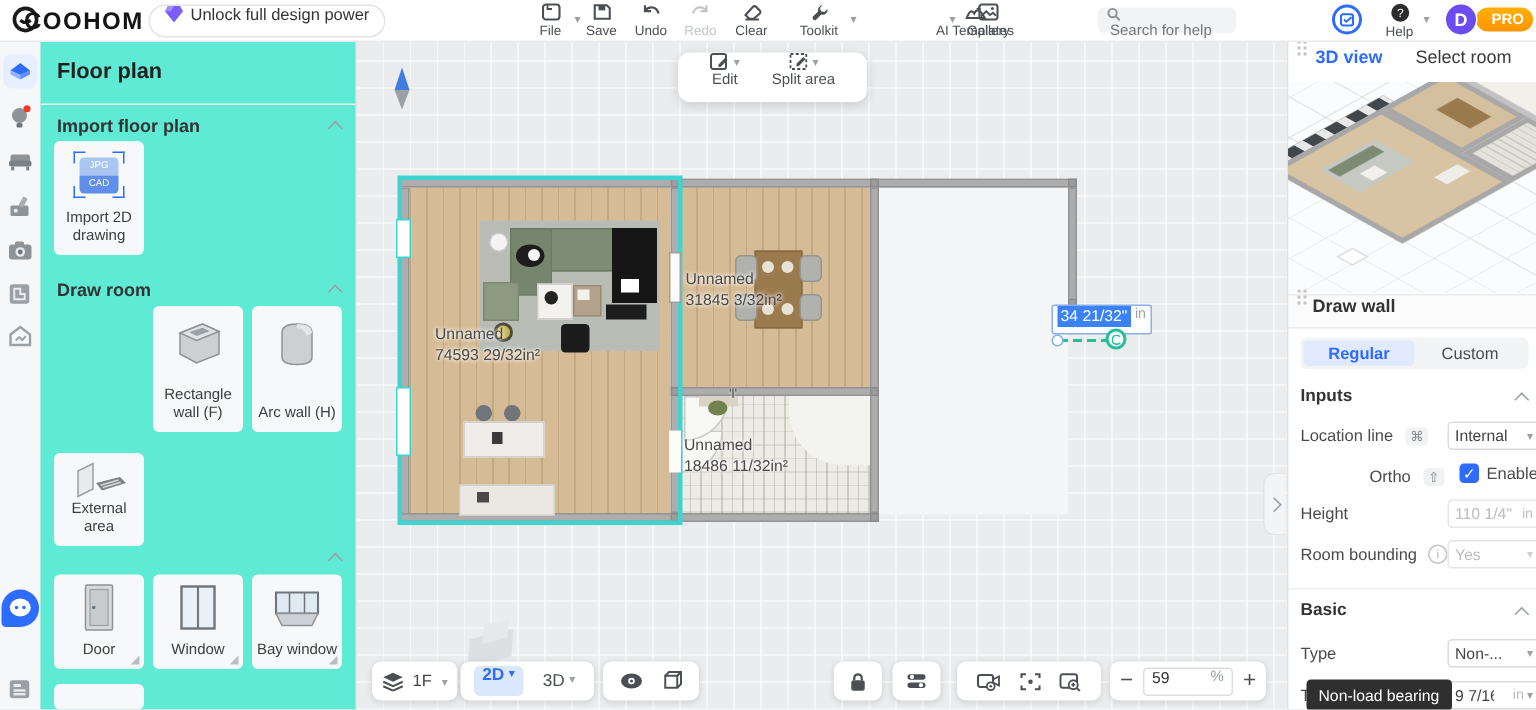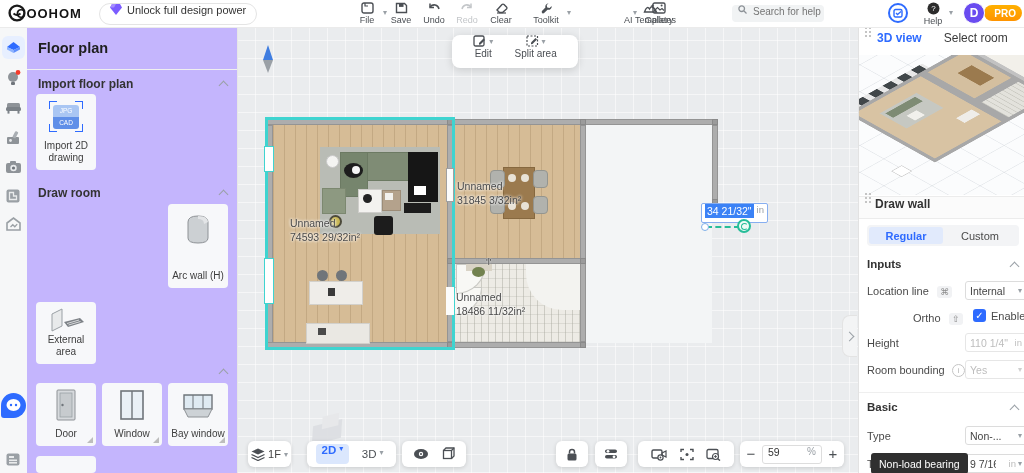--- a/index.html
+++ b/index.html
@@ -10,21 +10,21 @@
   
   #topbar{position:absolute;left:0;top:0;width:1024px;height:27px;background:#fff;border-bottom:1px solid #ebebeb;z-index:50;}
   .menu-item{position:absolute;top:1px;height:25px;display:flex;flex-direction:column;align-items:center;justify-content:center;color:#4b4f54;font-size:9px;line-height:10px;cursor:pointer;}
   .menu-item svg{display:block;margin-bottom:1px;}
   .caret{font-size:8px;color:#9aa0a6;}
   .chev-up{width:6px;height:6px;border-left:1.5px solid #9aa0a6;border-top:1.5px solid #9aa0a6;transform:rotate(45deg);display:inline-block;}
   
   #rail{position:absolute;left:0;top:27px;width:27px;height:446px;background:#f6f7f8;border-right:1px solid #ececec;z-index:40;}
   .rail-ic{position:absolute;left:5px;width:17px;height:17px;}
   
-  #lpanel{position:absolute;left:27px;top:27px;width:210px;height:446px;background:#c4b5fd;border-right:1px solid #e7e7e7;z-index:40;}
+  #lpanel{position:absolute;left:27px;top:27px;width:210px;height:446px;background:#5eead4;border-right:1px solid #e7e7e7;z-index:40;}
   .sec-title{position:absolute;left:11px;font-size:12px;font-weight:bold;color:#333;}
   .card{position:absolute;width:60px;background:#f7f8fa;border-radius:4px;display:flex;flex-direction:column;align-items:center;justify-content:flex-end;padding-bottom:6px;box-sizing:border-box;font-size:10px;color:#3d3d3d;text-align:center;line-height:12px;cursor:pointer;}
   .card.sel{background:#e9effd;}
   .corner-tri{position:absolute;right:3px;bottom:3px;width:0;height:0;border-left:6px solid transparent;border-bottom:6px solid #bdbdbd;}
   
   #canvas{position:absolute;left:237px;top:27px;width:621px;height:446px;background:#eaecee;
     background-image:repeating-linear-gradient(0deg,rgba(255,255,255,.55) 0 1px,transparent 1px 18px),repeating-linear-gradient(90deg,rgba(255,255,255,.55) 0 1px,transparent 1px 18px);}
   .wall{position:absolute;background:#adadad;box-shadow:inset 0 0 0 1px #949494;}
   .joint{position:absolute;width:6px;height:6px;background:#9b9b9b;box-shadow:inset 0 0 0 1px #8a8a8a;}
   .wood{background:#d6bc96;background-image:repeating-linear-gradient(90deg,rgba(110,82,45,.18) 0 1px,transparent 1px 11px);}
@@ -48,21 +48,21 @@
 </head>
 <body>
 
 <div id="topbar">
   <span class="abs" style="left:8px;top:4px;">
     <svg width="18" height="18" viewBox="0 0 18 18">
         <circle cx="9" cy="9" r="7.4" fill="none" stroke="#1a1a1a" stroke-width="2.4"></circle>
         <path d="M5.5 9.5 Q9 12.5 12.5 9.5" fill="none" stroke="#1a1a1a" stroke-width="2"></path>
       </svg>
   </span>
-  <span class="abs" style="left:16px;top:6px;font-size:13px;font-weight:bold;letter-spacing:1px;color:#141414;">COOHOM</span>
+  <span class="abs" style="left:16px;top:6px;font-size:16px;font-weight:bold;letter-spacing:1px;color:#141414;">COOHOM</span>
 
   <div class="abs flex" style="left:99px;top:3px;height:20px;border:1px solid #e4e4e4;border-radius:11px;padding:0 10px;background:#fff;cursor:pointer;">
     <span style="margin-right:5px;display:inline-flex;">
       <svg width="12" height="11" viewBox="0 0 12 11">
           <polygon points="2,0 10,0 12,3.5 6,11 0,3.5" fill="#7b5cff"></polygon>
           <polygon points="2,0 6,0 4,3.5 0,3.5" fill="#a58cff"></polygon>
         </svg>
     </span>
     <span style="font-size:11px;color:#333;">Unlock full design power</span>
   </div>
@@ -120,21 +120,21 @@
   <span class="abs caret" style="left:633px;top:8px;">▾</span>
   <div class="menu-item" style="left:640px;width:38px;">
     <svg width="14" height="12" viewBox="0 0 14 12">
         <rect x="1" y="1" width="12" height="10" rx="1.6" fill="none" stroke="#4b4f54" stroke-width="1.4"></rect>
         <path d="M2 9 L5.5 5.5 8 8 10 6.5 12 8.5" fill="none" stroke="#4b4f54" stroke-width="1.2"></path>
         <circle cx="9.6" cy="3.6" r="1" fill="#4b4f54"></circle>
       </svg>
     <span>Gallery</span>
   </div>
 
-  <div class="abs flex" style="left:732px;top:5px;width:92px;height:17px;background:#f1f3f4;border-radius:4px;padding:0 6px;box-sizing:border-box;">
+  <div class="abs flex" style="left:732px;top:5px;width:92px;height:17px;background:#f1f3f4;border-radius:4px;padding:0 6px;box-sizing:border-box;flex-direction:column;">
     <span style="display:inline-flex;margin-right:4px;">
       <svg width="9" height="9" viewBox="0 0 9 9">
           <circle cx="3.7" cy="3.7" r="2.8" fill="none" stroke="#8d9297" stroke-width="1.3"></circle>
           <line x1="6" y1="6" x2="8.5" y2="8.5" stroke="#8d9297" stroke-width="1.3"></line>
         </svg>
     </span>
     <input style="border: none; background: transparent; outline: none; font-size: 10px; color: rgb(85, 85, 85); width: 70px; font-family: &quot;Liberation Sans&quot;, sans-serif;" placeholder="Search for help">
   </div>
 
   <span class="abs" style="left:888px;top:3px;width:20px;height:20px;border:2px solid #2e6bff;border-radius:50%;box-sizing:border-box;display:flex;align-items:center;justify-content:center;">
@@ -240,20 +240,28 @@
       <span class="abs" style="right:-2px;top:-1px;width:7px;height:7px;border-right:1.8px solid #2e6bff;border-top:1.8px solid #2e6bff;"></span>
       <span class="abs" style="left:-2px;bottom:0px;width:7px;height:7px;border-left:1.8px solid #2e6bff;border-bottom:1.8px solid #2e6bff;"></span>
       <span class="abs" style="right:-2px;bottom:0px;width:7px;height:7px;border-right:1.8px solid #2e6bff;border-bottom:1.8px solid #2e6bff;"></span>
     </span>
     <span style="width:56px;">Import 2D drawing</span>
   </div>
 
   <div class="sec-title" style="top:159px;">Draw room</div>
   <span class="abs chev-up" style="left:193px;top:164px;"></span>
 
+  <div class="card" style="left:75px;top:177px;height:84px;">
+    <svg width="38" height="34" viewBox="0 0 38 34" style="position:absolute;top:8px;left:11px;">
+        <polygon points="7,10 22,4 33,9 33,24 18,30 7,24" fill="#ccd0d3" stroke="#8e9296" stroke-width="1"></polygon>
+        <polygon points="7,10 22,4 33,9 18,15" fill="#e0e3e5" stroke="#8e9296" stroke-width="1"></polygon>
+        <polygon points="13,9.5 22,6.5 27,8.8 18,12" fill="#9aa0a5"></polygon>
+      </svg>
+    <span style="width:58px;">Rectangle wall (F)</span>
+  </div>
   <div class="card" style="left:9px;top:275px;height:62px;">
     <svg width="40" height="28" viewBox="0 0 40 28" style="position:absolute;top:4px;left:10px;">
         <polygon points="6,8 16,3 16,20 6,25" fill="#e8eaeb" stroke="#9aa0a5" stroke-width="1"></polygon>
         <polygon points="18,16 34,12 38,16 22,21" fill="#7d8287"></polygon>
         <line x1="21" y1="17.5" x2="33" y2="14" stroke="#d7d9db" stroke-width="1"></line>
         <line x1="22.5" y1="19" x2="34.5" y2="15.5" stroke="#d7d9db" stroke-width="1"></line>
       </svg>
     <span style="width:58px;">External area</span>
   </div>
   <div class="card" style="left:141px;top:177px;height:84px;">
@@ -418,21 +426,21 @@
   <span style="width:5px;height:5px;border:1.4px solid #27bd99;border-right-color:transparent;border-radius:50%;display:block;"></span>
 </span>
 
 <div class="abs" style="left:312px;top:423px;width:30px;height:18px;background:#dcdee1;transform:rotate(-14deg) skewX(-18deg);opacity:.95;z-index:2;"></div>
 <div class="abs" style="left:322px;top:415px;width:17px;height:12px;background:#e7e8ea;transform:rotate(-14deg) skewX(-18deg);z-index:2;"></div>
 
 <div class="abs" style="left:842px;top:315px;width:14px;height:40px;background:#f3f4f5;border:1px solid #e3e3e3;border-right:none;border-radius:8px 0 0 8px;display:flex;align-items:center;justify-content:center;z-index:20;cursor:pointer;">
   <span style="width:6px;height:6px;border-right:1.5px solid #9aa0a6;border-top:1.5px solid #9aa0a6;transform:rotate(45deg);display:block;margin-right:2px;"></span>
 </div>
 
-<div class="pill" style="left:248px;width:43px;">
+<div class="pill" style="left:248px;width:57px;">
   <svg width="14" height="13" viewBox="0 0 14 13">
       <polygon points="7,0.5 13.5,3.5 7,6.5 0.5,3.5" fill="#4b4f54"></polygon>
       <polyline points="0.5,6.5 7,9.5 13.5,6.5" fill="none" stroke="#4b4f54" stroke-width="1.3"></polyline>
       <polyline points="0.5,9.5 7,12.5 13.5,9.5" fill="none" stroke="#4b4f54" stroke-width="1.3"></polyline>
     </svg>
   <span style="font-size:11px;color:#444;">1F</span>
   <span class="caret">▾</span>
 </div>
 <div class="pill" style="left:307px;width:89px;">
   <span class="flex" style="background:#dbe7fd;border-radius:4px;height:20px;padding:0 6px;cursor:pointer;">

